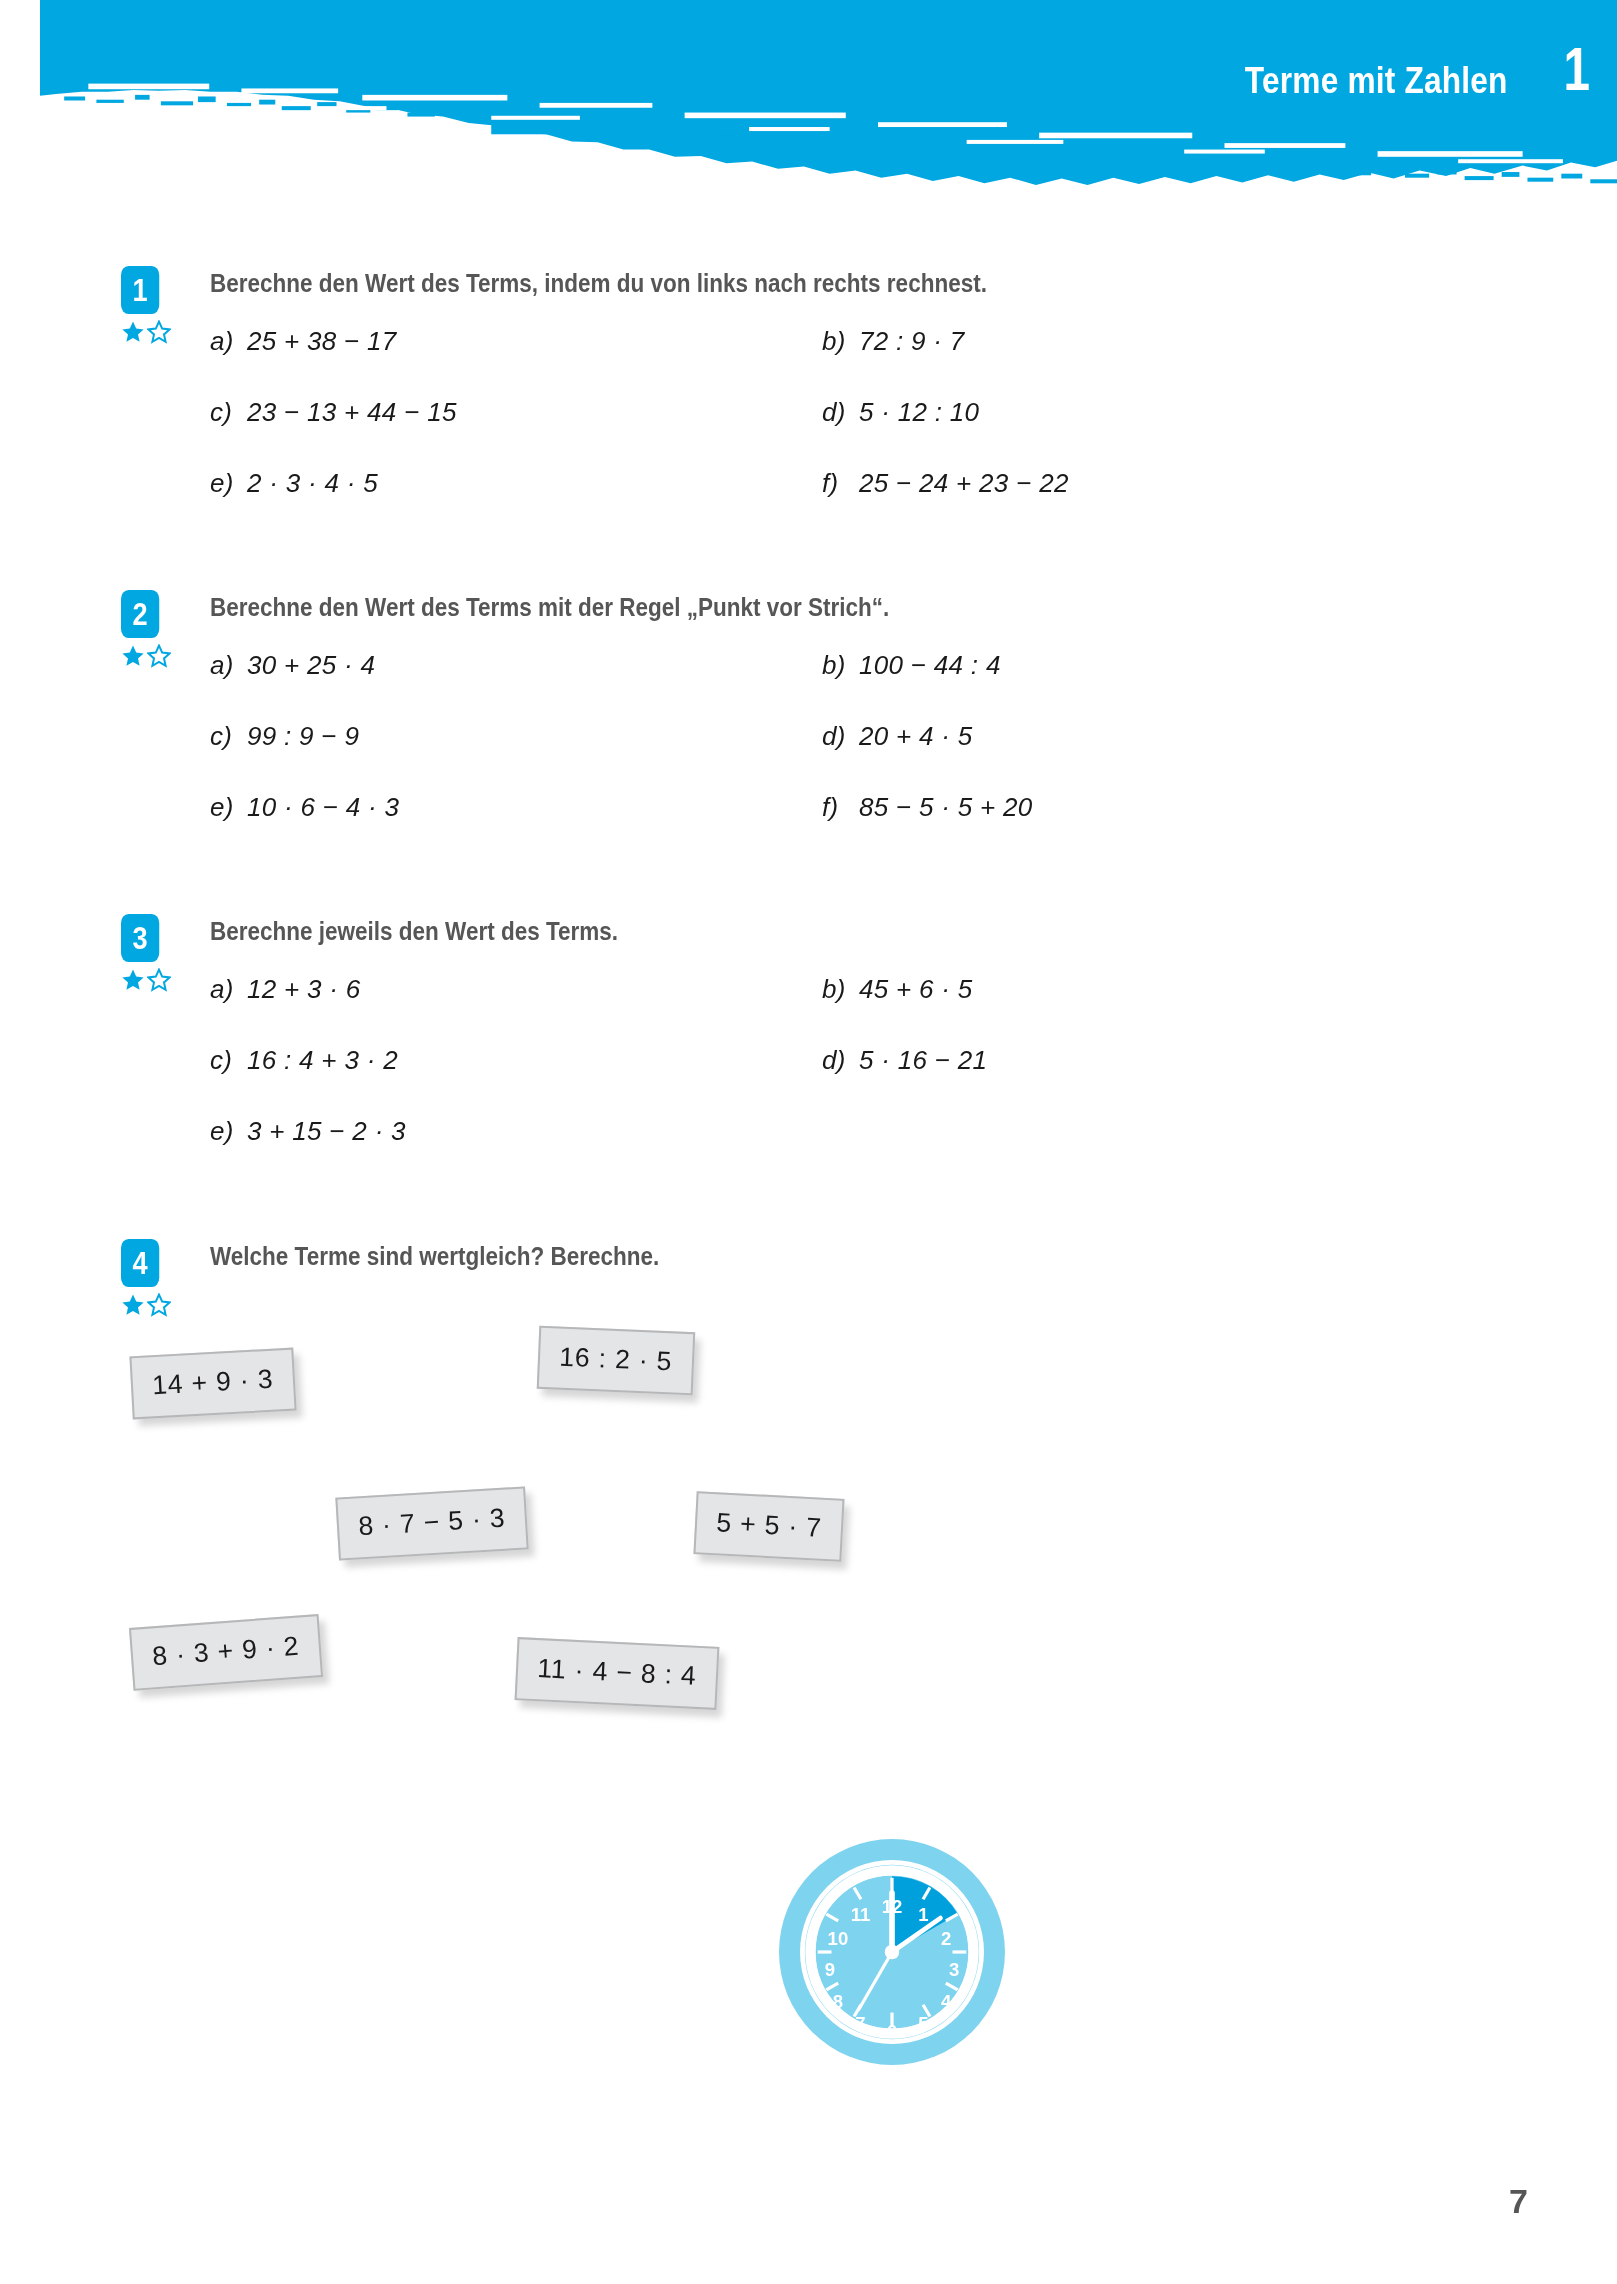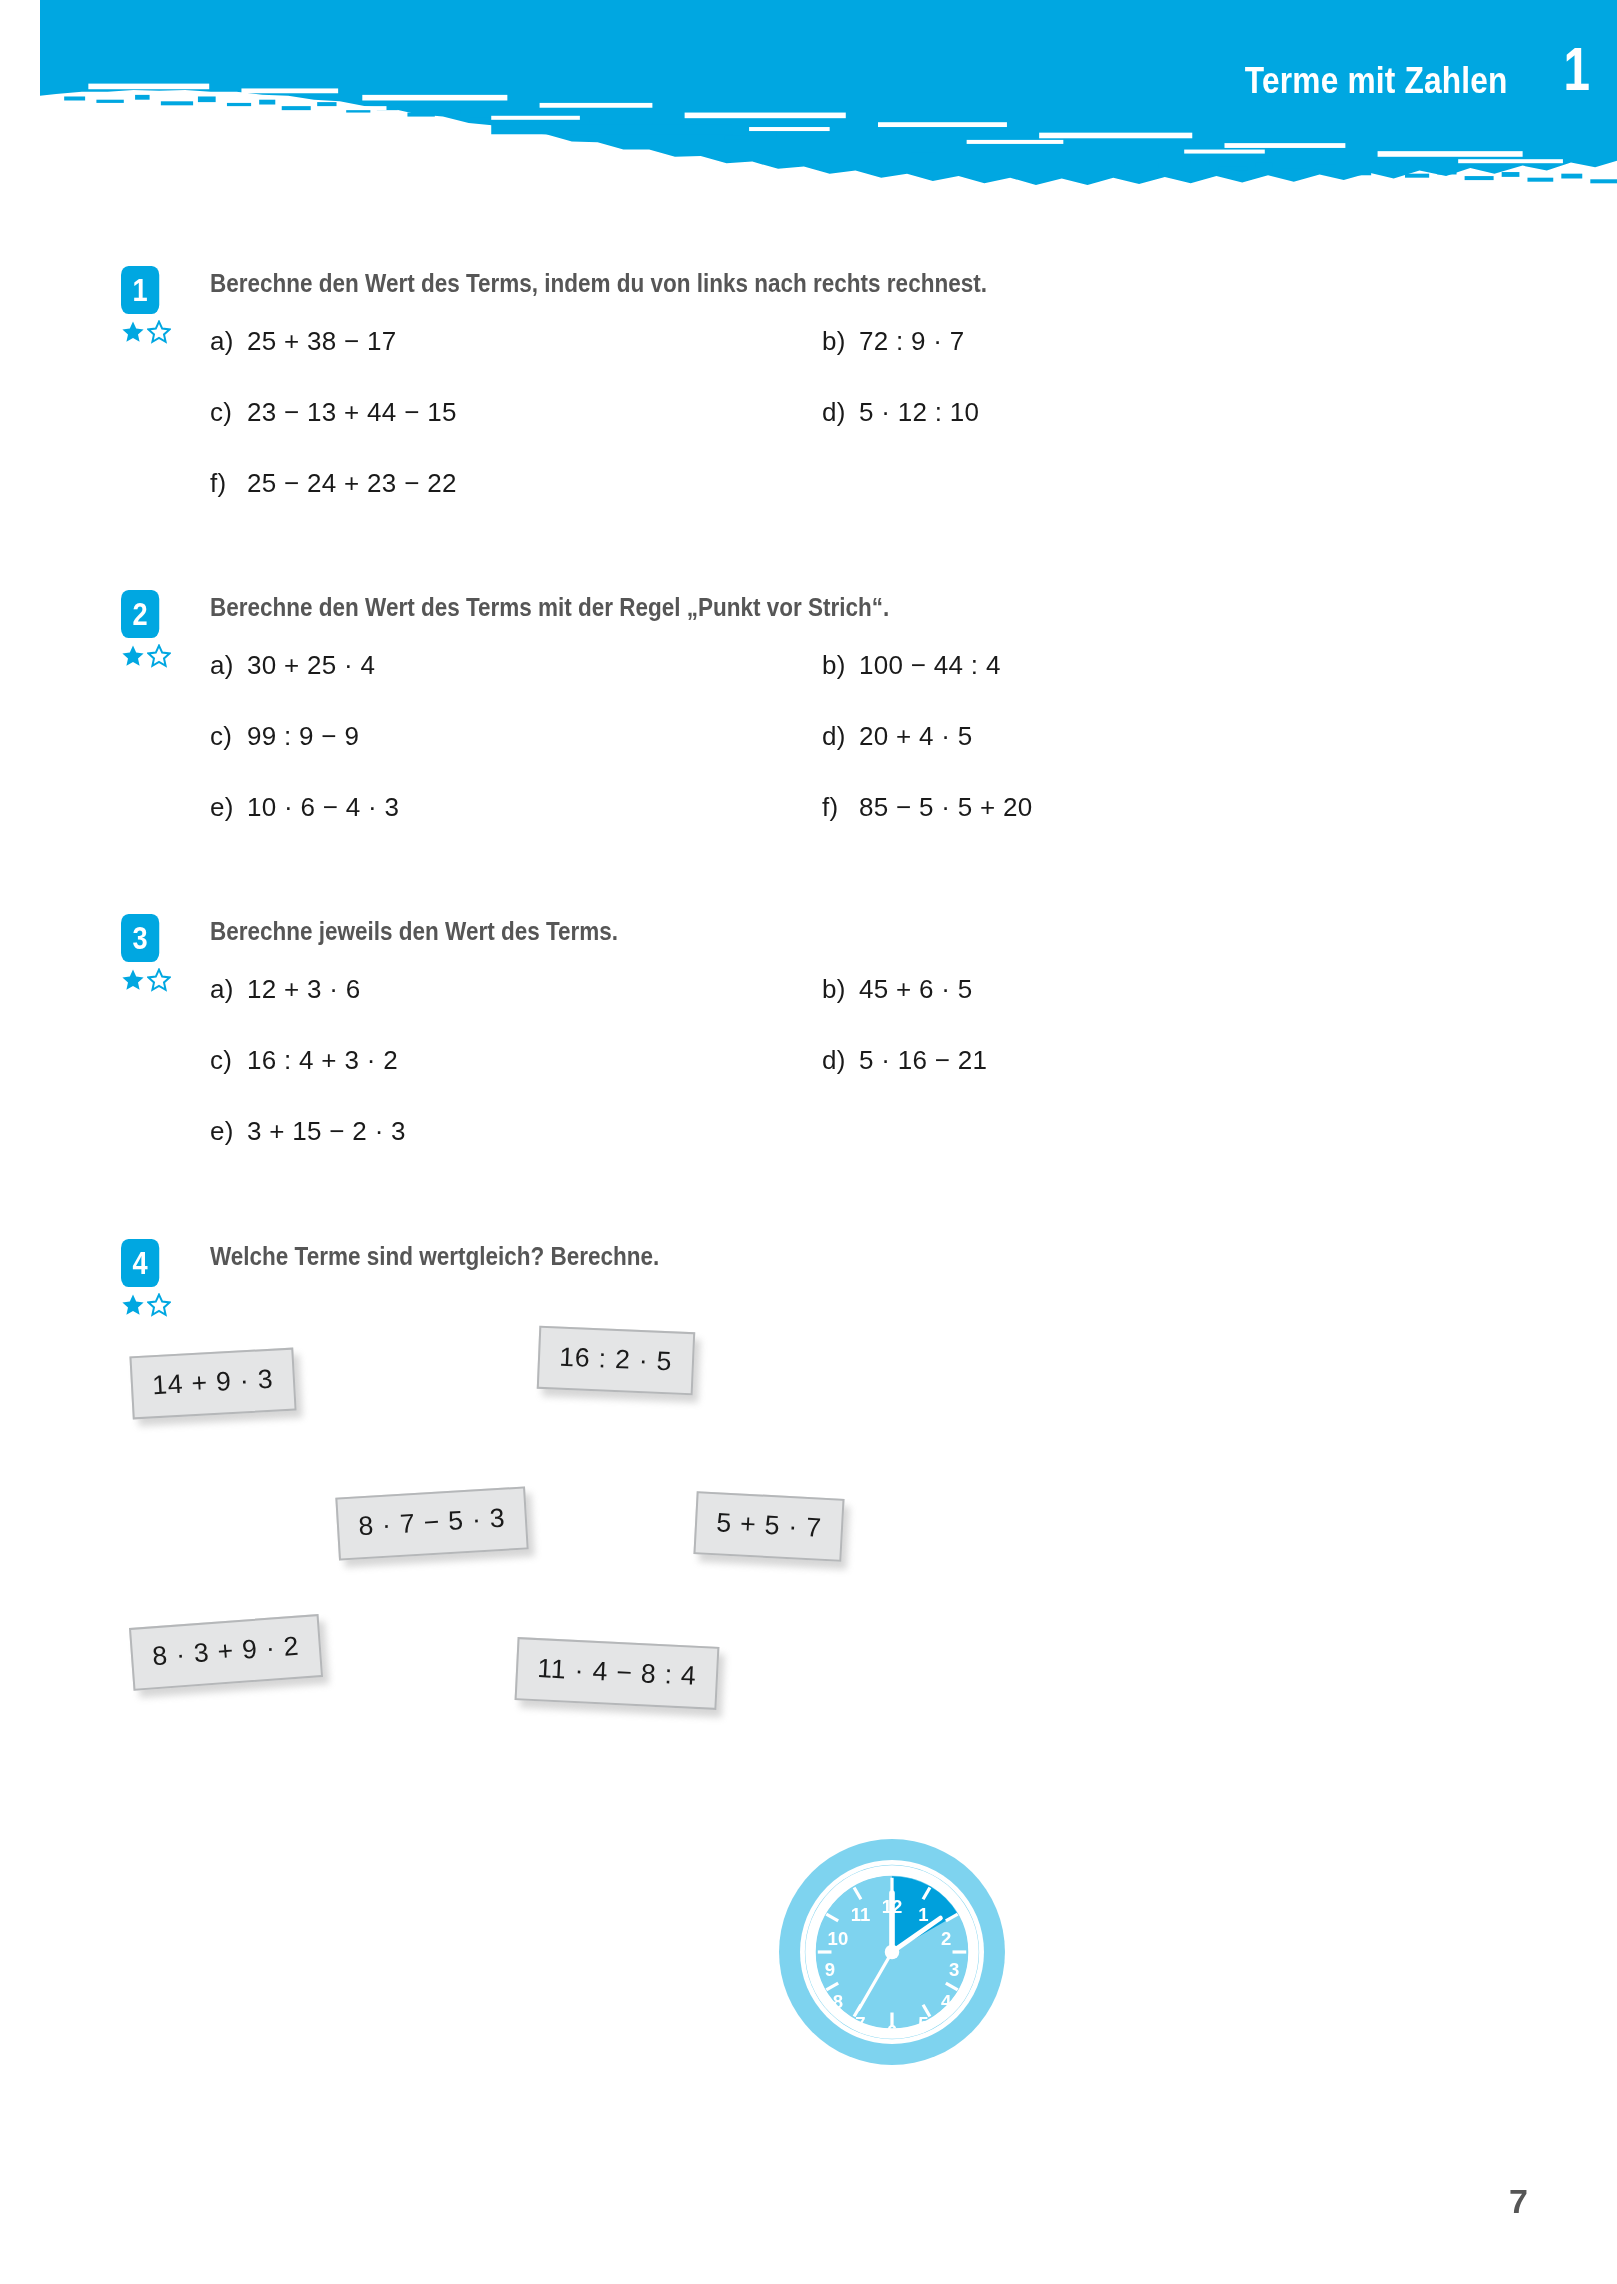--- a/index.html
+++ b/index.html
@@ -106,20 +106,21 @@
     transform: scaleX(0.90);
     transform-origin: left top;
     white-space: nowrap;
   }
 
   .ex-items {
     position: absolute;
     left: 89px;
     top: 60px;
     width: 1297px;
+    font-style: italic;
   }
   .item-row {
     display: flex;
     height: 71px;
     align-items: flex-start;
   }
   .item {
     width: 612px;
     font-size: 26px;
     color: #1a1a1a;
@@ -287,20 +288,21 @@
     <div class="ex-items">
         <div class="item-row">
           <div class="item"><span class="lbl">a)</span><span>25 + 38 − 17</span></div>
           <div class="item"><span class="lbl">b)</span><span>72 : 9 · 7</span></div>
         </div>
         <div class="item-row">
           <div class="item"><span class="lbl">c)</span><span>23 − 13 + 44 − 15</span></div>
           <div class="item"><span class="lbl">d)</span><span>5 · 12 : 10</span></div>
         </div>
         <div class="item-row">
+          <div class="item"><span class="lbl">e)</span><span>2 · 3 · 4 · 5</span></div>
           <div class="item"><span class="lbl">f)</span><span>25 − 24 + 23 − 22</span></div>
         </div>
       </div>
   </div>
 
   <div class="exercise" id="ex-1" style="top:590px;">
     <div class="ex-badge">2</div>
     <div class="ex-stars">
       <svg width="24" height="24" viewBox="0 0 24 24">
         <polygon points="12,1.6 15.2,8.6 22.6,9.4 17,14.4 18.6,21.8 12,18 5.4,21.8 7,14.4 1.4,9.4 8.8,8.6" fill="#00a7e1"></polygon>

